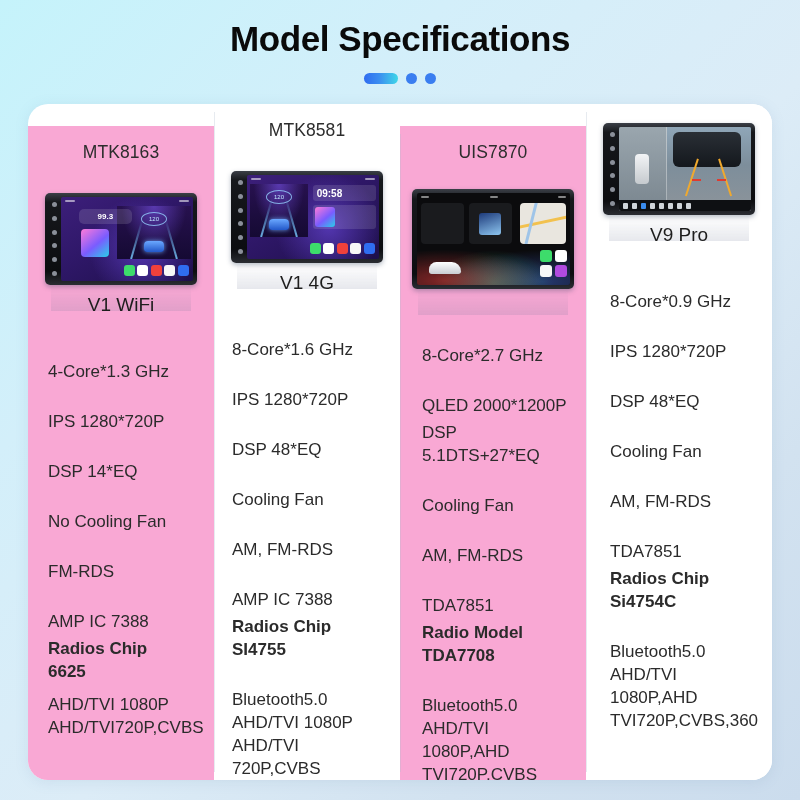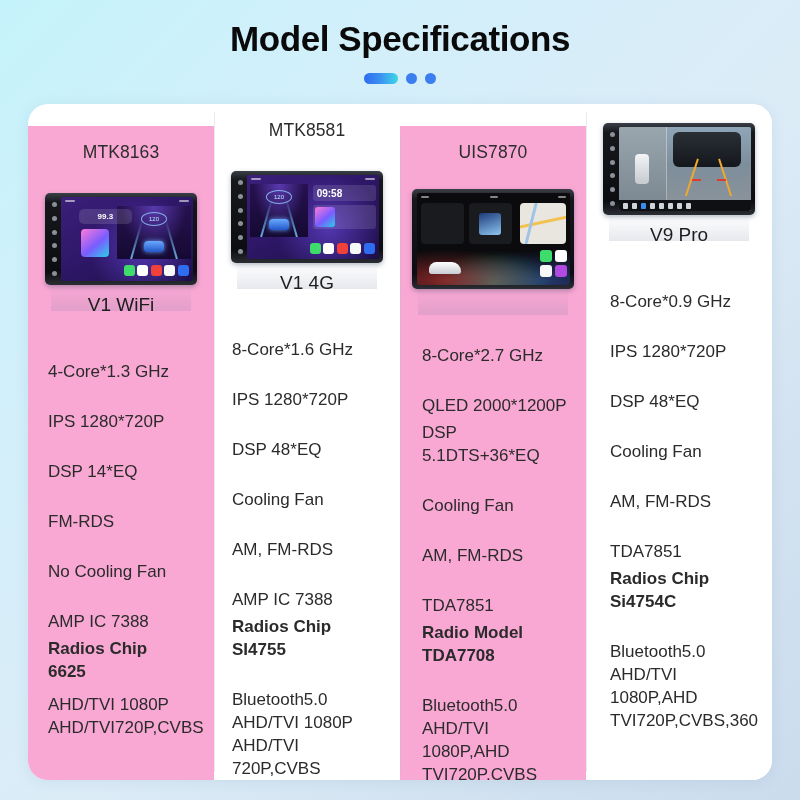--- a/index.html
+++ b/index.html
@@ -369,24 +369,24 @@
       <div class="spec">
           <span>4-Core*1.3 GHz</span>
         </div>
       <div class="spec">
           <span>IPS 1280*720P</span>
         </div>
       <div class="spec">
           <span>DSP 14*EQ</span>
         </div>
       <div class="spec">
+          <span>No Cooling Fan</span>
+        </div>
+      <div class="spec">
           <span>FM-RDS</span>
-        </div>
-      <div class="spec">
-          <span>No Cooling Fan</span>
         </div>
       <div class="spec">
           <span>AMP IC 7388</span>
         </div>
       <div class="spec two">
           <span>Radios Chip
 6625</span>
         </div>
       <div class="spec tall">
           <span>AHD/TVI 1080P
@@ -501,21 +501,21 @@
       </div>
     </div>
     <div class="specs">
       <div class="spec">
           <span>8-Core*2.7 GHz</span>
         </div>
       <div class="spec">
           <span>QLED 2000*1200P</span>
         </div>
       <div class="spec">
-          <span>DSP 5.1DTS+36*EQ</span>
+          <span>DSP 5.1DTS+27*EQ</span>
         </div>
       <div class="spec">
           <span>Cooling Fan</span>
         </div>
       <div class="spec">
           <span>AM, FM-RDS</span>
         </div>
       <div class="spec">
           <span>TDA7851</span>
         </div>

